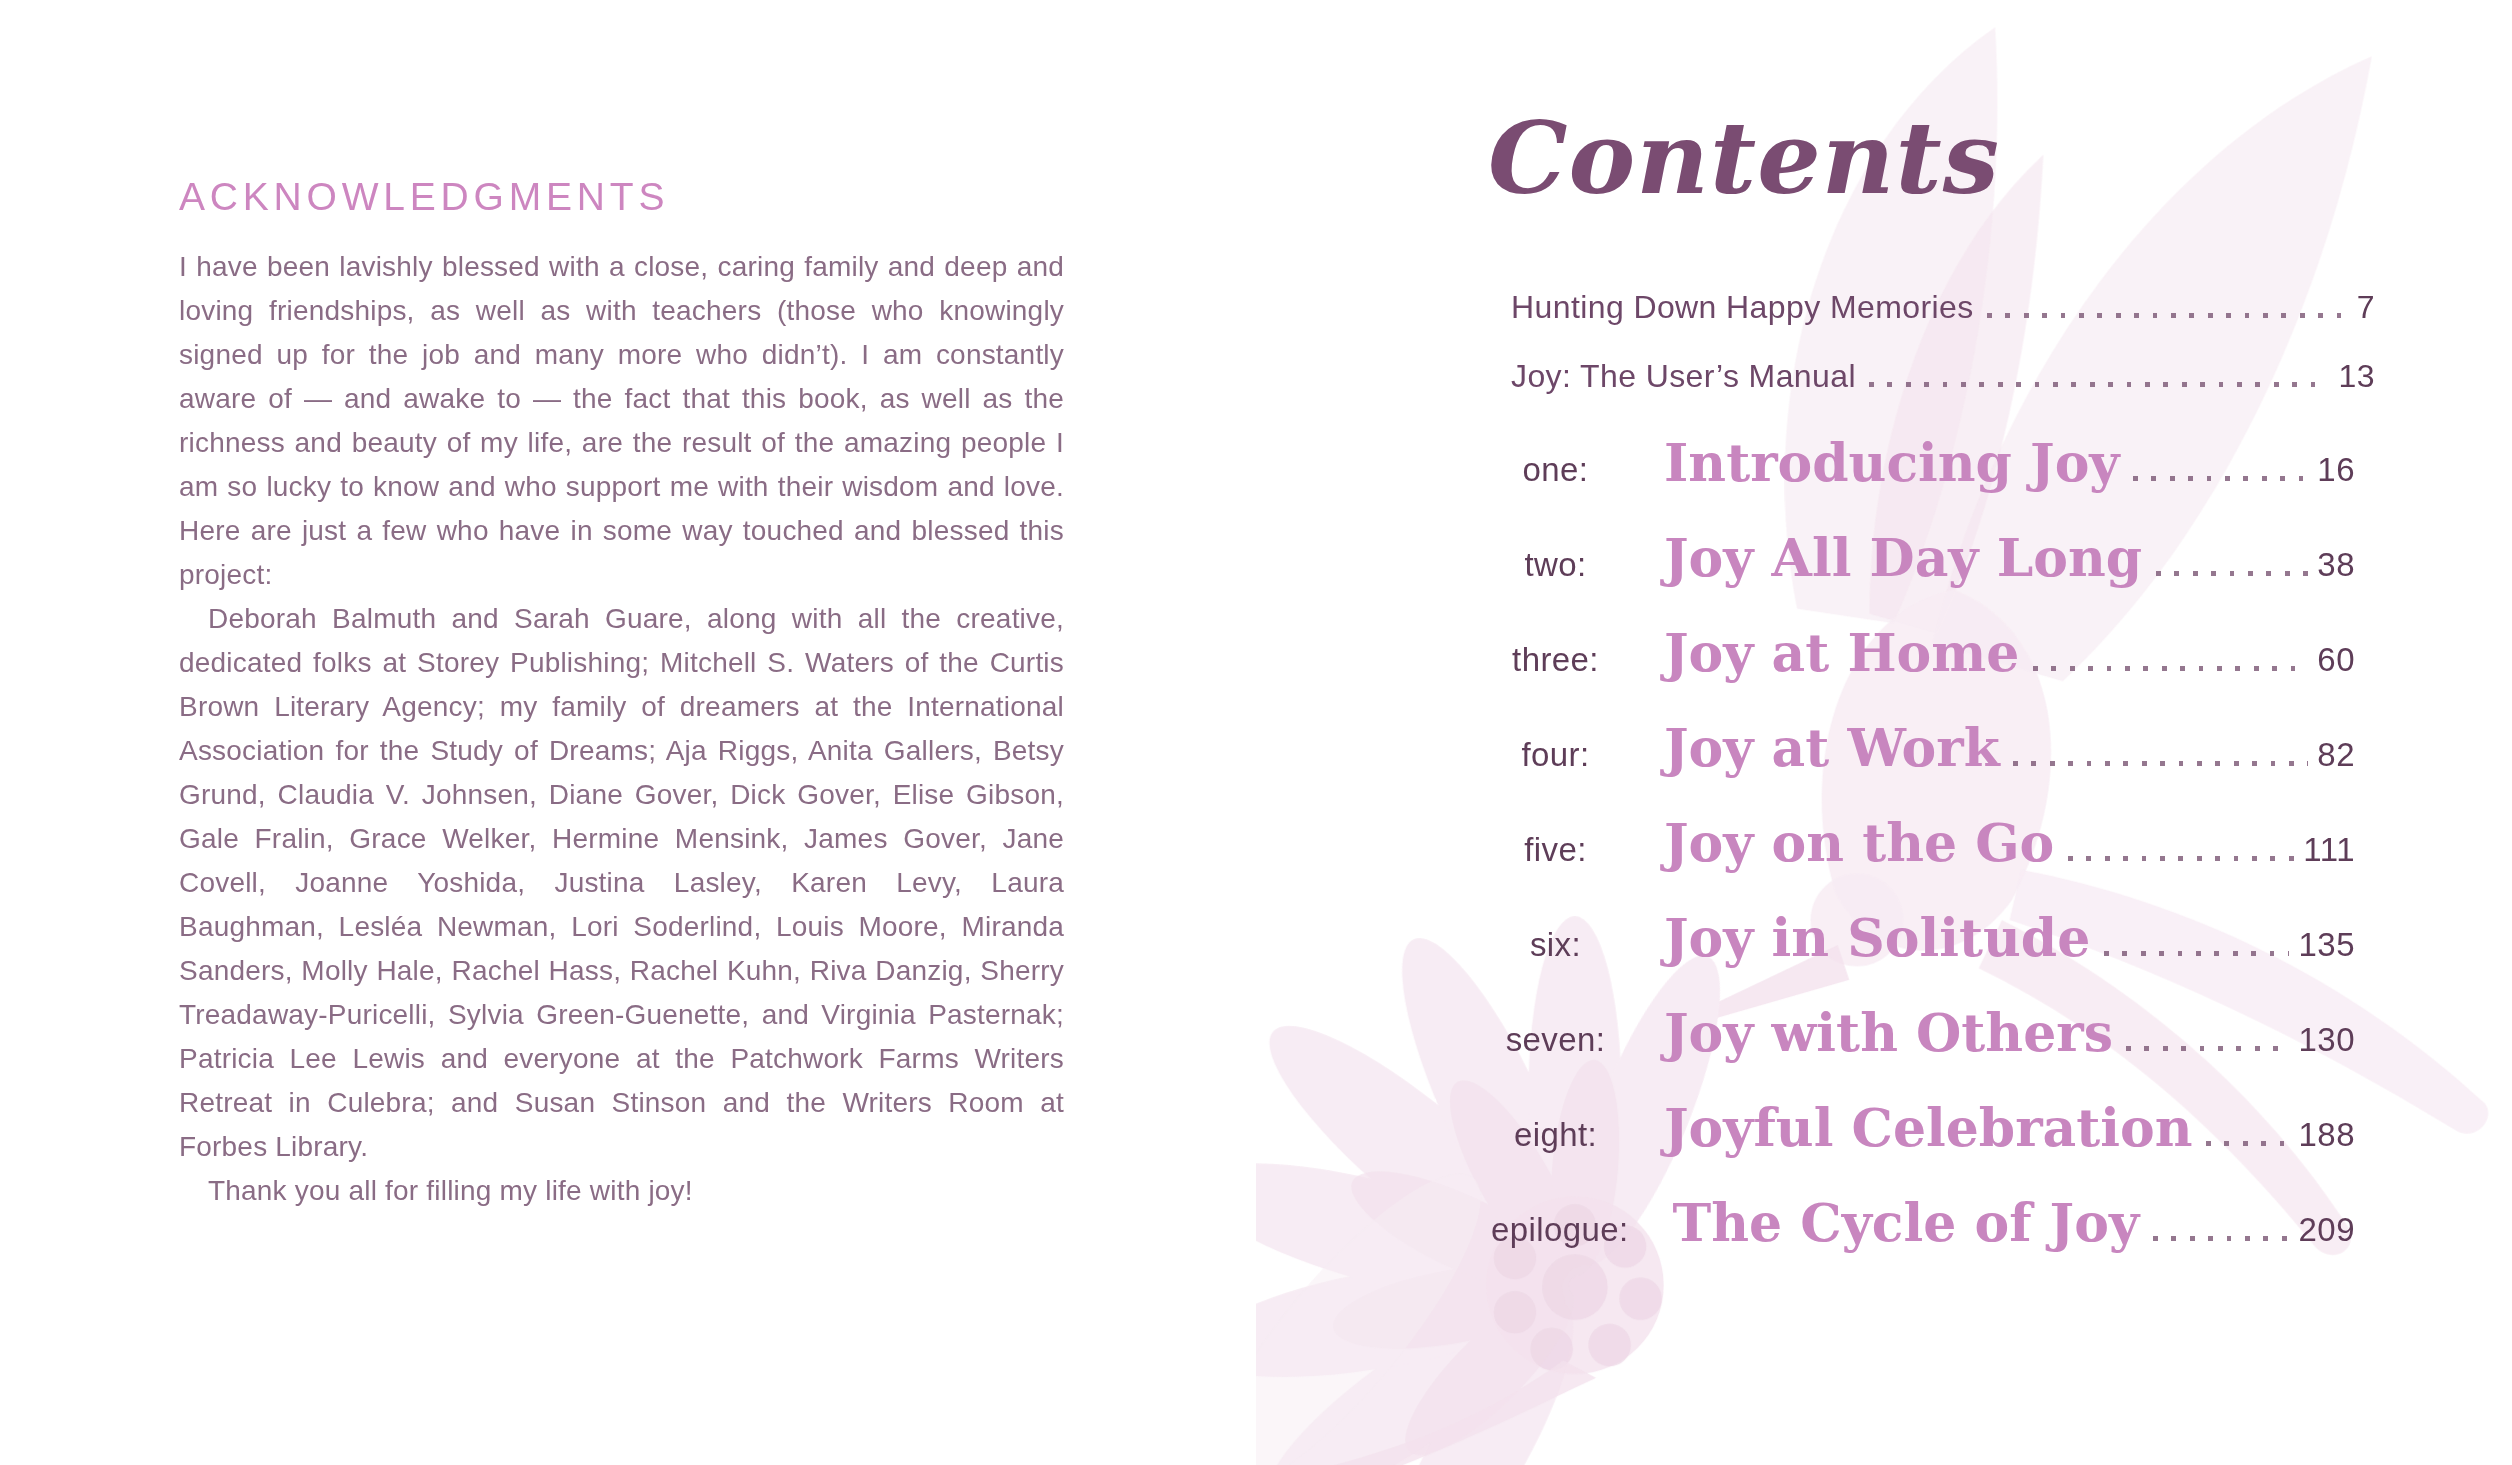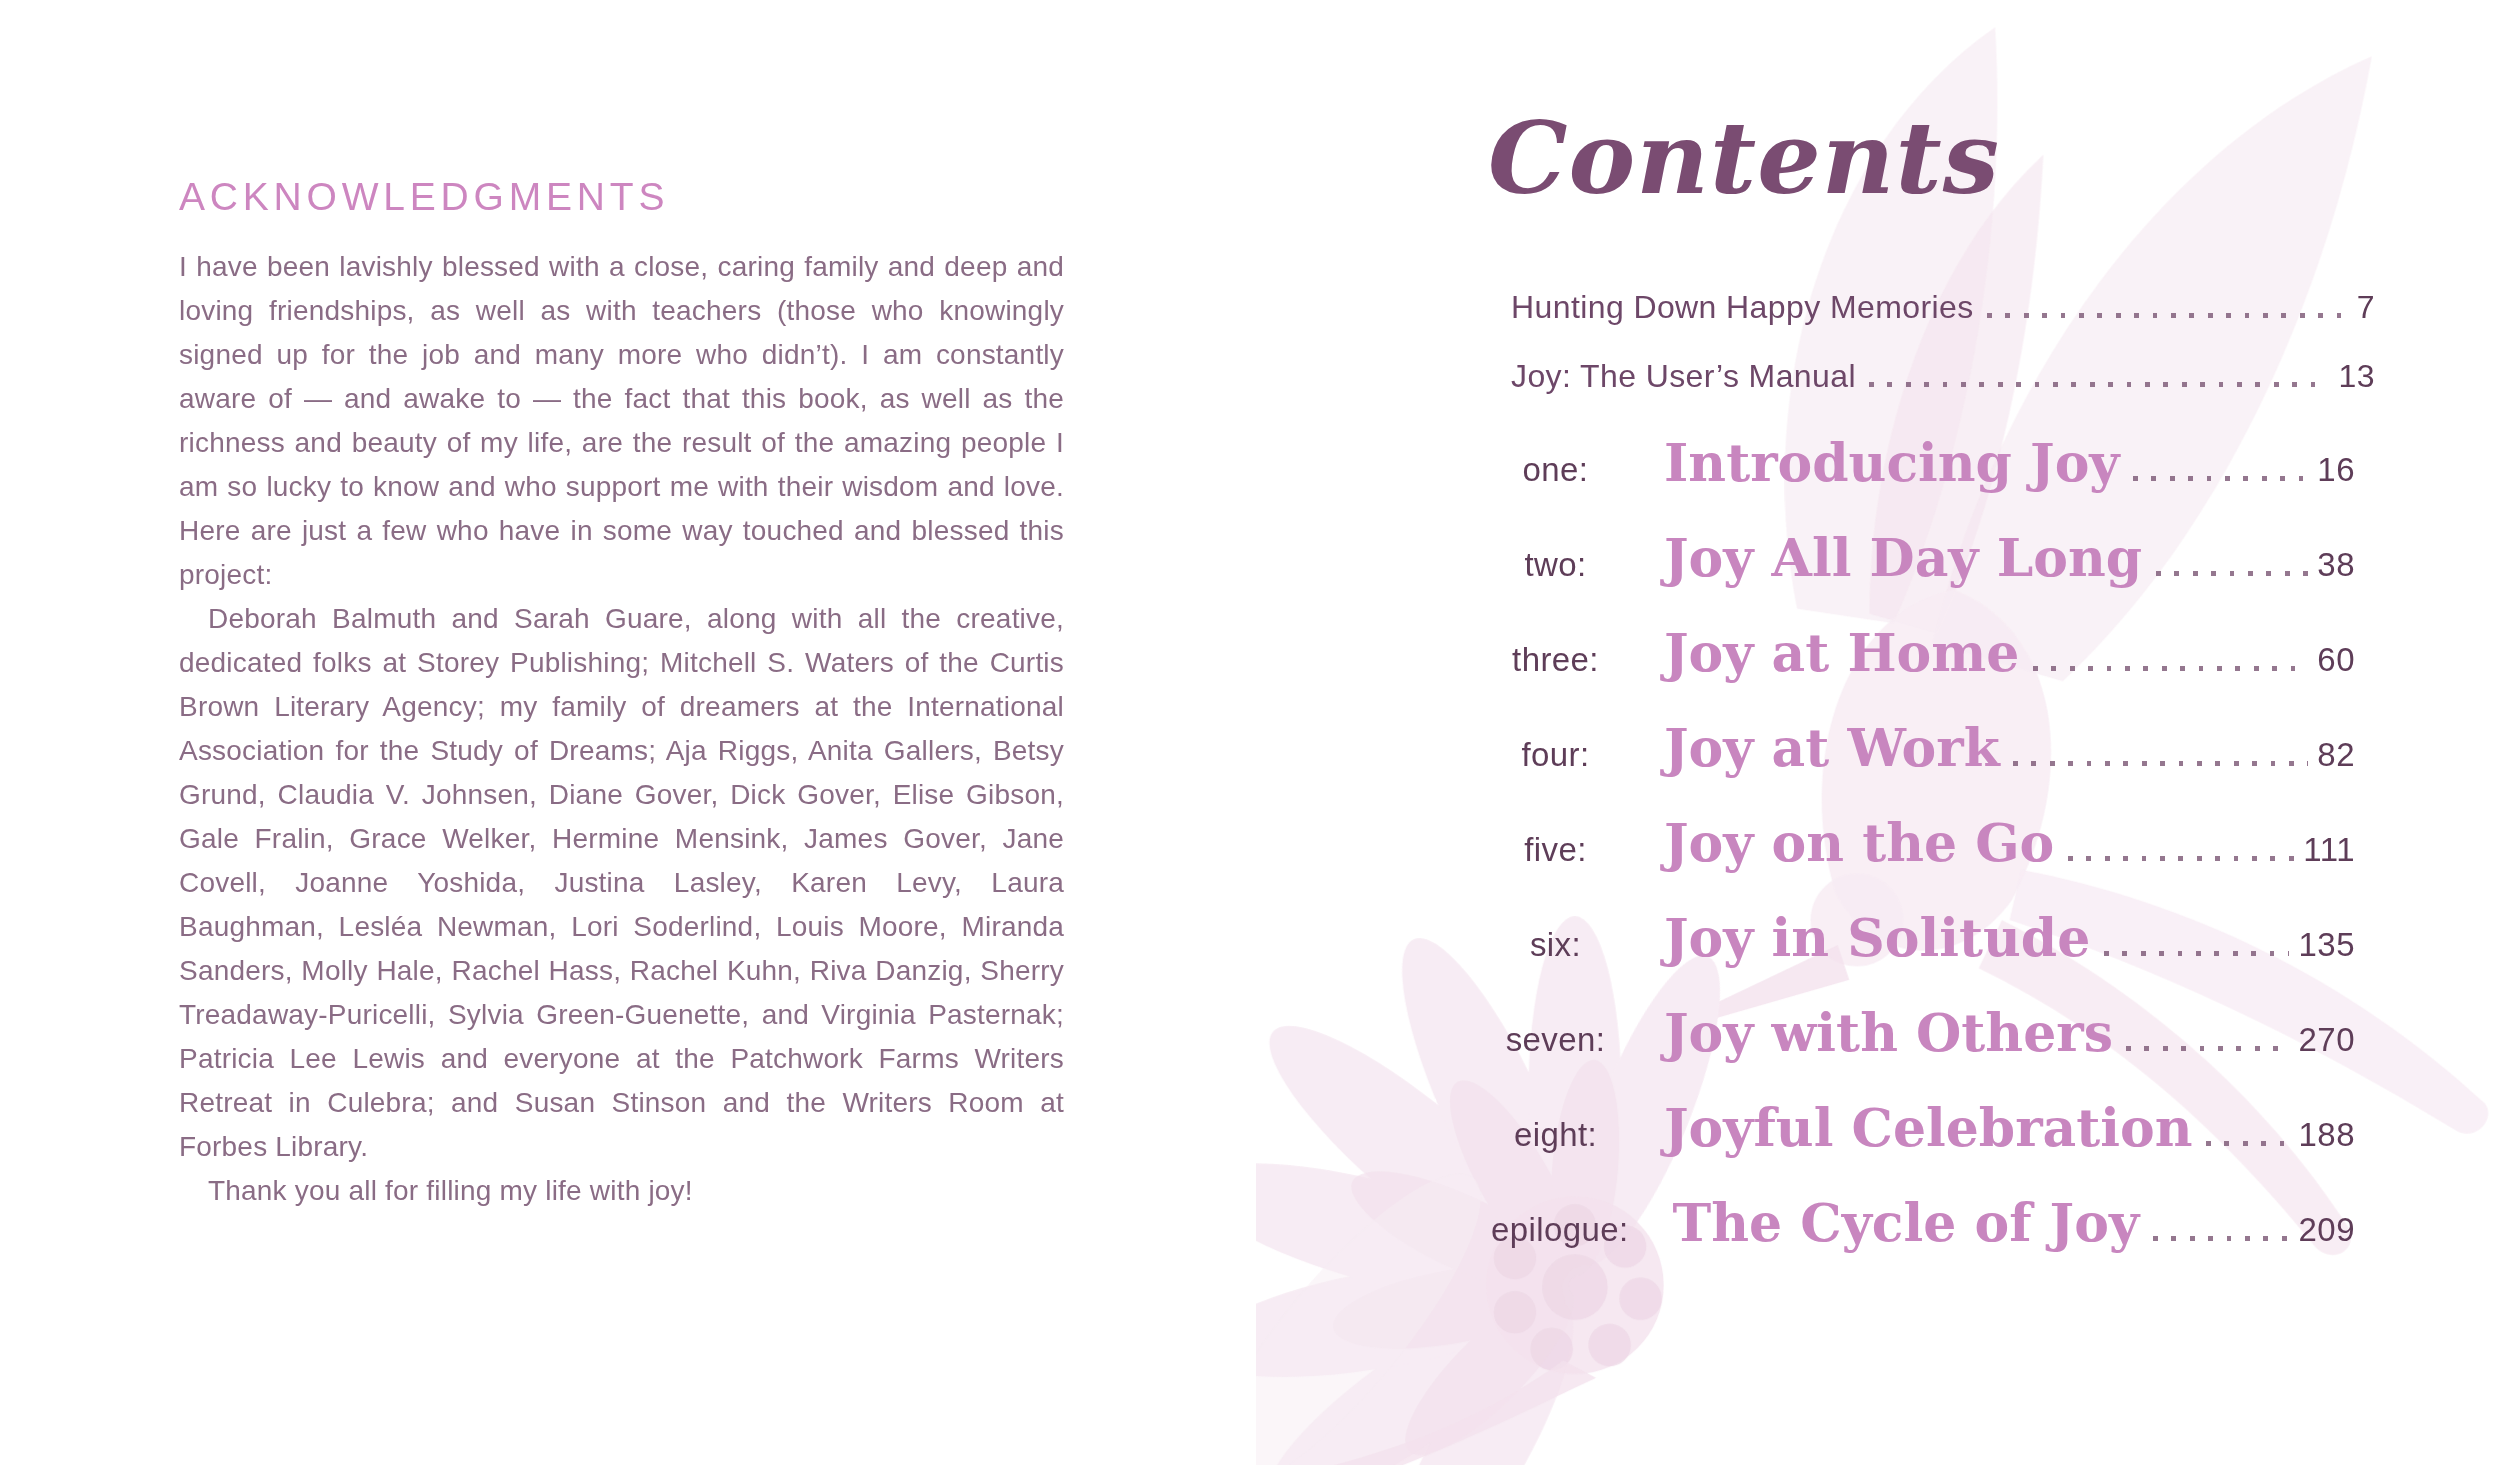--- a/index.html
+++ b/index.html
@@ -201,21 +201,21 @@
           <span class="ch-label">six:</span>
           <span class="ch-title">Joy in Solitude</span>
           <span class="ch-leader"></span>
           <span class="ch-page">135</span>
         </div>
 
         <div class="chapter-row">
           <span class="ch-label">seven:</span>
           <span class="ch-title">Joy with Others</span>
           <span class="ch-leader"></span>
-          <span class="ch-page">270</span>
+          <span class="ch-page">130</span>
         </div>
 
         <div class="chapter-row">
           <span class="ch-label">eight:</span>
           <span class="ch-title">Joyful Celebration</span>
           <span class="ch-leader"></span>
           <span class="ch-page">188</span>
         </div>
 
         <div class="chapter-row">

